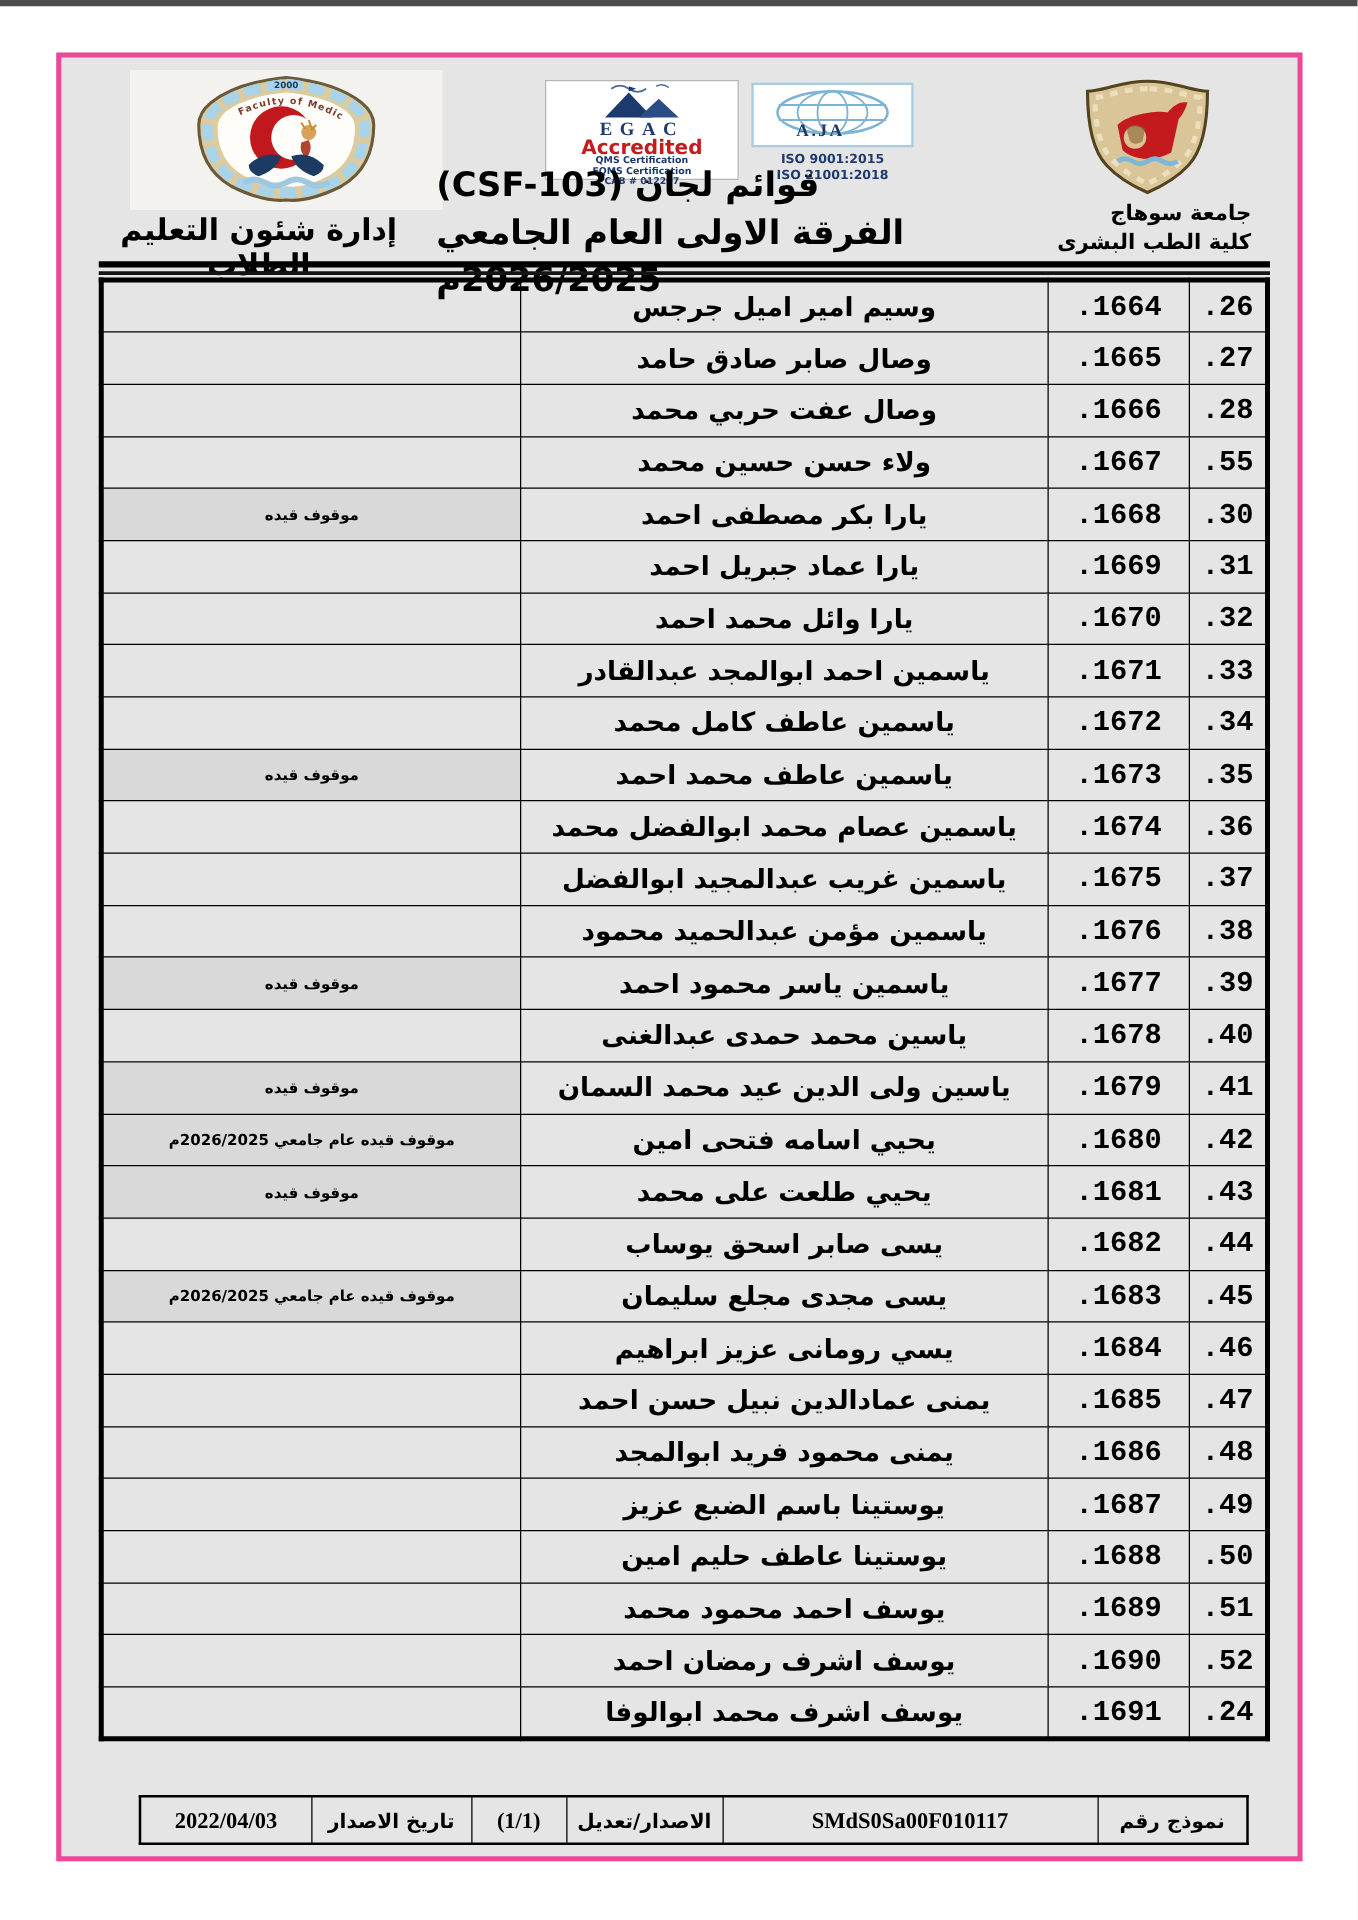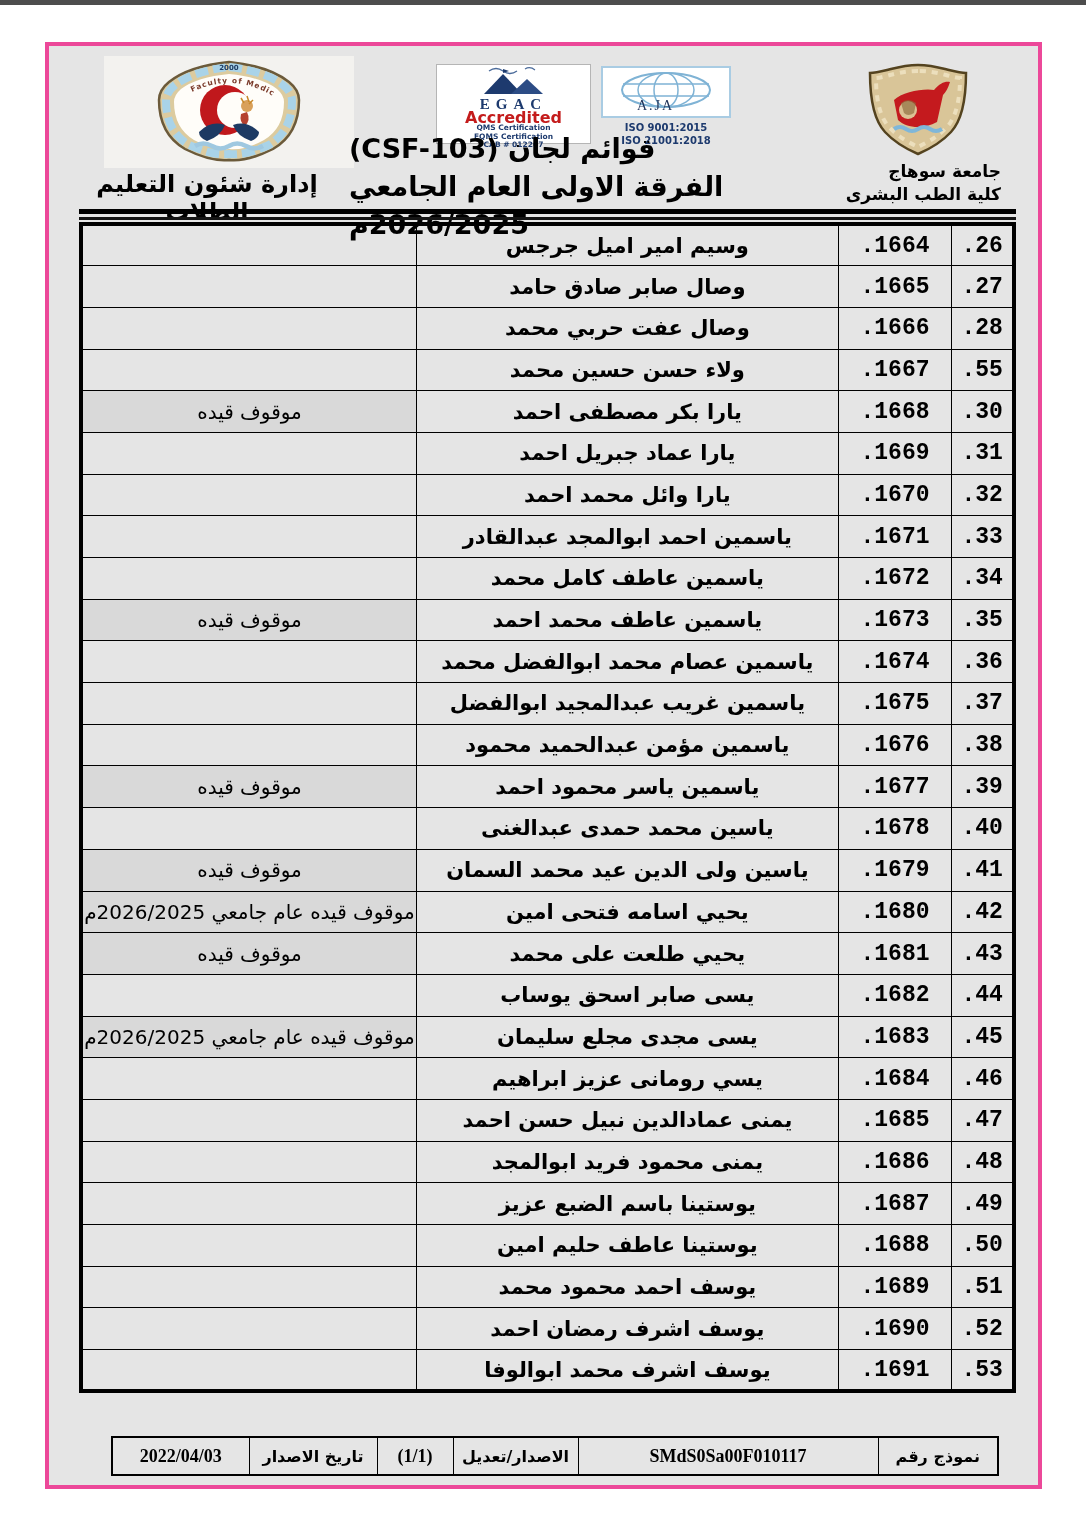--- a/index.html
+++ b/index.html
@@ -25,40 +25,40 @@
   .egac-box { position:absolute; left:387px; top:18px; width:155px; height:80px;
               border:1px solid #b5b5b5; background:#fff; text-align:center; }
   .egac-letters { font-family:"Liberation Serif", serif; font-weight:bold; font-size:15px;
                   letter-spacing:6px; color:#1d3a6e; line-height:14px; margin-top:-2px; }
   .egac-accredited { font-weight:bold; font-size:16px; color:#c41c1c; line-height:13px; }
   .egac-line { font-weight:bold; font-size:7.5px; color:#1d3a6e; line-height:8.5px; }
 
   .aja-box { position:absolute; left:552px; top:20px; width:130px; height:52px;
              border:2px solid #a9cce3; background:#fff; }
   .aja-name { position:absolute; left:34px; top:30px; font-family:"Liberation Serif", serif;
-              font-weight:normal; font-size:14px; color:#22365c; letter-spacing:2px; }
+              font-weight:bold; font-size:14px; color:#22365c; letter-spacing:2px; }
   .aja-iso { position:absolute; left:545px; top:76px; width:144px; text-align:center; }
   .aja-iso div { font-weight:bold; font-size:10px; color:#1d3a6e; line-height:12.5px; }
 
   .titles { position:absolute; left:300px; top:84px; width:470px; text-align:left; }
   .title-line { font-weight:bold; font-size:27px; line-height:38px; direction:rtl; }
 
   .header-divider { position:absolute; left:30px; top:163px; width:937px; height:11px;
                     border-top:5px solid #000; border-bottom:3px solid #141414; }
 
   
   .table-wrap { position:absolute; left:30px; top:176px; }
   table.students { width:937px; border-collapse:collapse; table-layout:fixed;
                    direction:rtl; border:4px solid #000; }
   table.students td { border:1.5px solid #000; vertical-align:middle; text-align:center;
                       overflow:hidden; white-space:nowrap; }
   table.students tr { height:41.7px; }
   td.c-no, td.c-serial { font-family:Liberation Mono, monospace; font-weight:bold; font-size:23px; }
   td.c-name { font-weight:bold; font-size:21px; }
-  td.c-status { font-weight:normal; font-size:20px; }
+  td.c-status { font-weight:bold; font-size:12px; }
   td.c-status.suspended { background:#d9d9d9; }
 
   
   .footer-wrap { position:absolute; left:62px; top:1390px; }
   table.footer { width:886px; border-collapse:collapse; table-layout:fixed;
                  direction:rtl; border:2px solid #000; }
   table.footer td { border:1.5px solid #000; height:38px; vertical-align:middle;
                     text-align:center; font-weight:bold; }
   td.f-ar { font-size:16px; }
   td.f-lat { font-family:"Liberation Serif", serif; font-size:18px; direction:ltr;margin-top:21px; }
@@ -308,21 +308,21 @@
       <td class="c-name">يوسف احمد محمود محمد</td>
       <td class="c-status"></td>
     </tr>
           <tr>
       <td class="c-no">52.</td>
       <td class="c-serial">1690.</td>
       <td class="c-name">يوسف اشرف رمضان احمد</td>
       <td class="c-status"></td>
     </tr>
           <tr>
-      <td class="c-no">53.</td>
+      <td class="c-no">24.</td>
       <td class="c-serial">1691.</td>
       <td class="c-name">يوسف اشرف محمد ابوالوفا</td>
       <td class="c-status"></td>
     </tr>
         </tbody>
     </table>
   </div>
 
   <div class="footer-wrap">
     <table class="footer">

